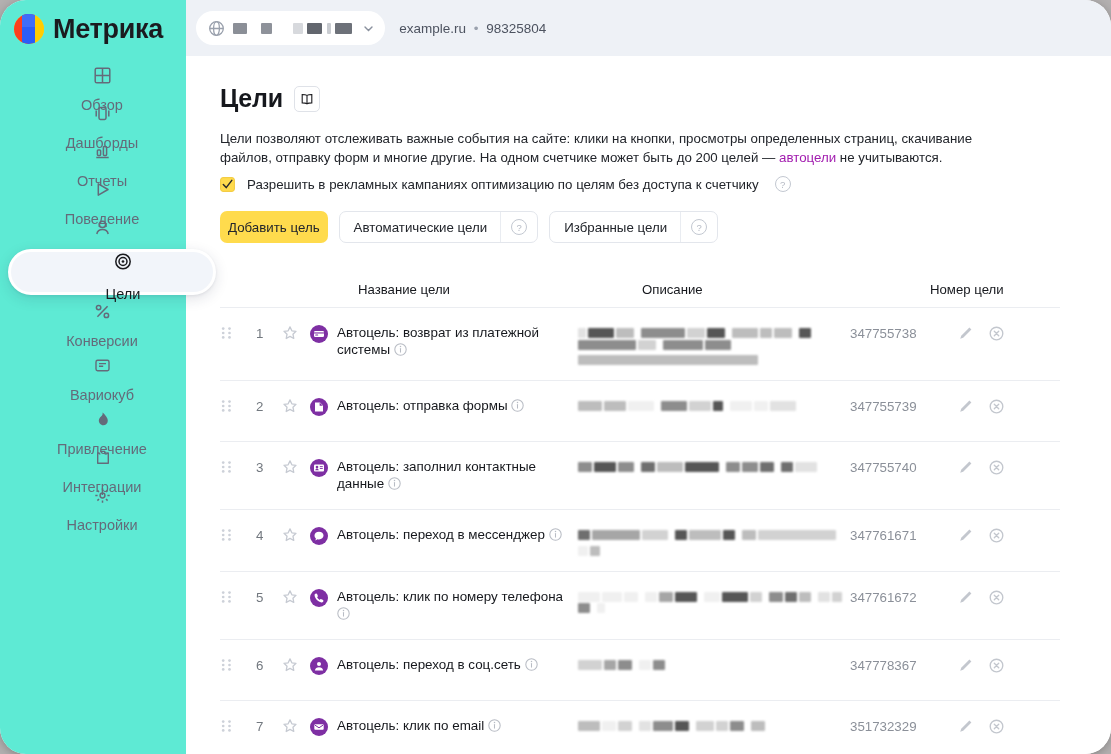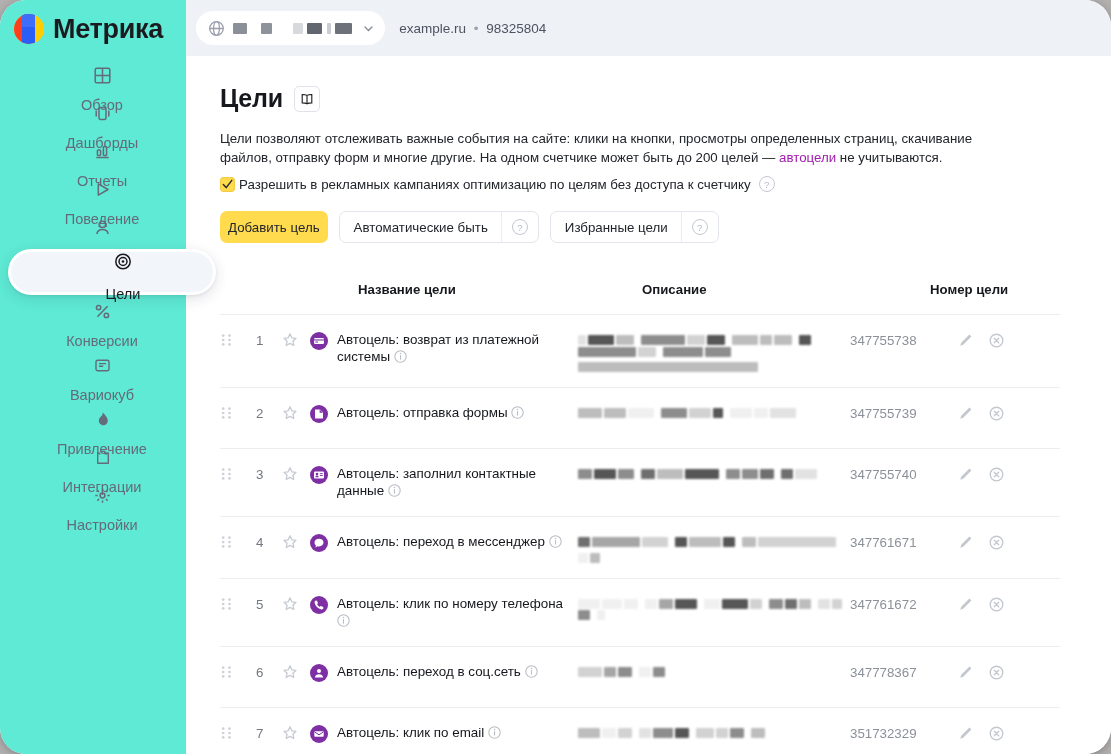--- a/index.html
+++ b/index.html
@@ -185,21 +185,21 @@
     font-size: 13.3px;
     line-height: 19px;
     color: #22252b;
   }
   .desc a { color: #a21caf; text-decoration: none; }
 
   .checkline {
     display: flex;
     align-items: center;
     margin: 9px 0 0 34px;
-    gap: 4px;
+    gap: 12px;
     font-size: 13.3px;
     color: #22252b;
   }
   .cbox {
     width: 15px; height: 15px;
     flex: 0 0 auto;
     position: relative;
     cursor: pointer;
   }
   .qmark {
@@ -253,23 +253,23 @@
   .table {
     margin: 22px 0 0 34px;
     width: 840px;
   }
   .thead {
     display: flex;
     align-items: flex-end;
     height: 32px;
     border-bottom: 1px solid #ebedf1;
     font-size: 13.2px;
-    font-weight: bold;
+    font-weight: normal;
     color: #16181d;
-    padding-bottom: 17px;
+    padding-bottom: 10px;
     gap: 16px;
   }
   .col-grip   { width: 36px; flex: 0 0 36px; }
   .col-num    { width: 26px; flex: 0 0 26px; }
   .col-star   { width: 28px; flex: 0 0 28px; }
   .col-name   { width: 268px;flex: 0 0 268px; }
   .col-desc   { width: 272px;flex: 0 0 272px; }
   .col-id     { width: 108px;flex: 0 0 108px; }
   .col-act    { width: 90px; flex: 0 0 90px; }
 
@@ -514,21 +514,21 @@
       </span>
       <span>Разрешить в рекламных кампаниях оптимизацию по целям без доступа к счетчику</span>
       <span class="qmark">?</span>
     </div>
 
     <div class="btnrow">
       <div class="btn btn-primary">
         <span>Добавить цель</span>
       </div>
       <div class="btn btn-ghost">
-        <span>Автоматические быть</span>
+        <span>Автоматические цели</span>
         <span class="sep"></span>
         <span class="qmark">?</span>
       </div>
       <div class="btn btn-ghost">
         <span>Избранные цели</span>
         <span class="sep"></span>
         <span class="qmark">?</span>
       </div>
     </div>
 

